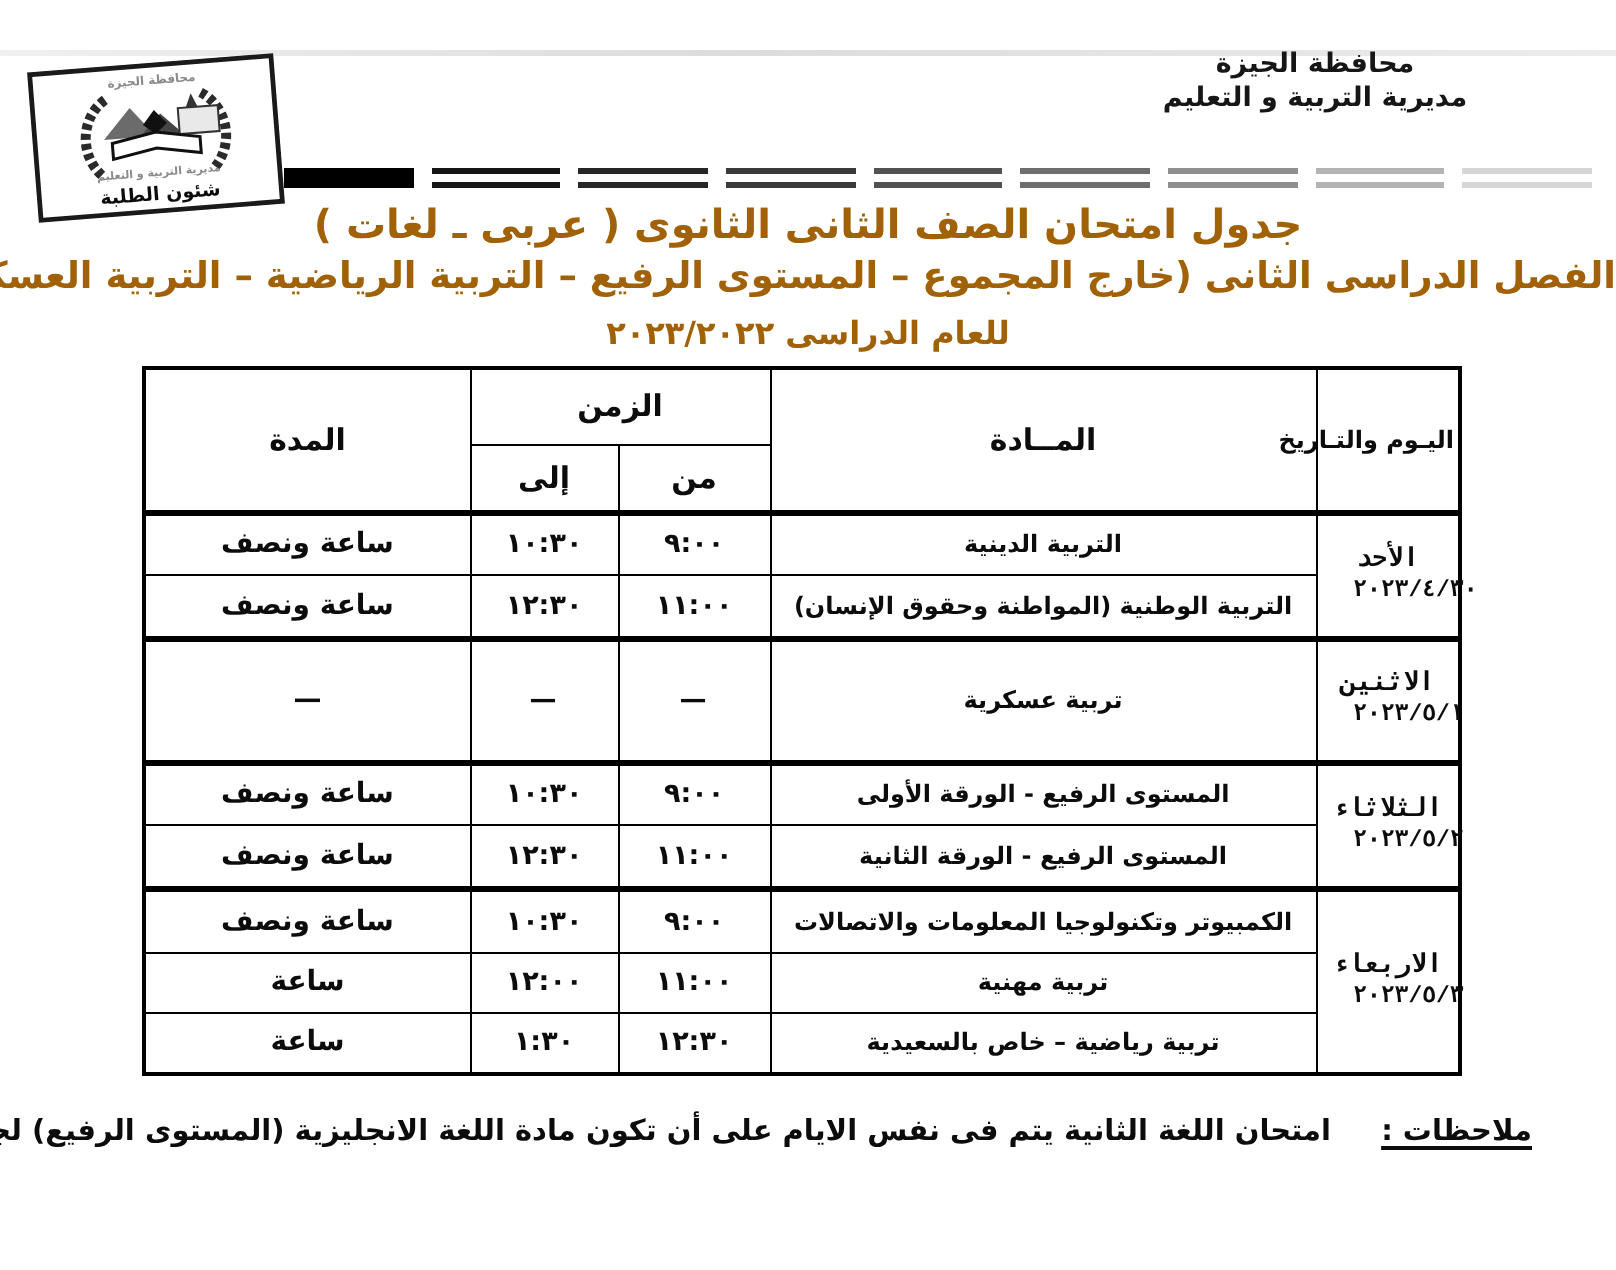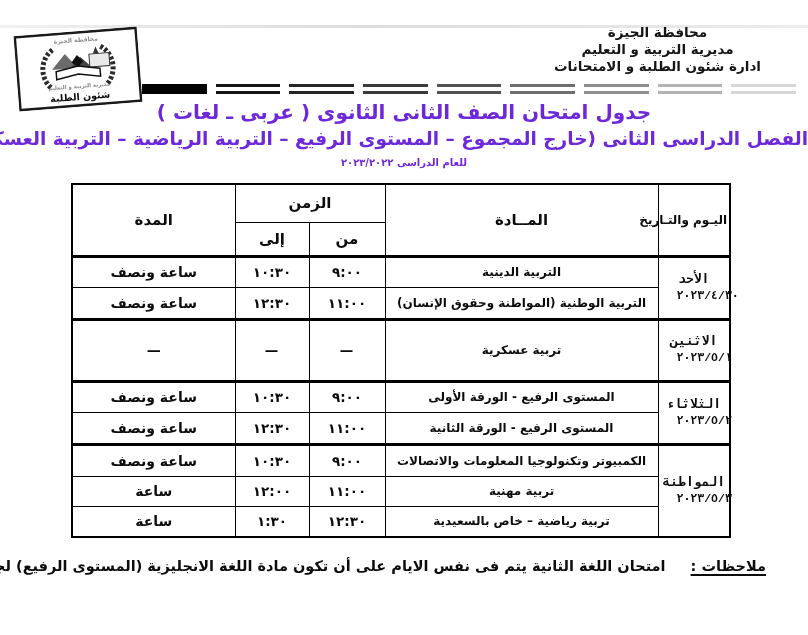--- a/index.html
+++ b/index.html
@@ -42,24 +42,24 @@
   .rules .seg:nth-child(3){ border-color:#262626; }
   .rules .seg:nth-child(4){ border-color:#3a3a3a; }
   .rules .seg:nth-child(5){ border-color:#525252; }
   .rules .seg:nth-child(6){ border-color:#6e6e6e; }
   .rules .seg:nth-child(7){ border-color:#8f8f8f; }
   .rules .seg:nth-child(8){ border-color:#b3b3b3; }
   .rules .seg:nth-child(9){ border-color:#d6d6d6; }
 
   
   .title { position: absolute; left: 0; width: 808px; text-align: center; direction: rtl;
-           font-weight: bold; color: #6d28d9; white-space: nowrap; }
+           font-weight: bold; color: #a16207; white-space: nowrap; }
   .title1 { top: 100px; font-size: 20px; }
   .title2 { top: 128px; font-size: 18.5px; }
-  .title3 { top: 157px; font-size: 10px; }
+  .title3 { top: 157px; font-size: 16px; }
 
   
   .table-wrap { position: absolute; left: 71px; top: 183px; width: 658px; height: 355px; }
   table {
     width: 658px; height: 355px;
     border-collapse: collapse; table-layout: fixed;
     direction: rtl; text-align: center;
     font-weight: bold; color: #0c0c0c;
   }
   th, td { border: 1.6px solid #000; vertical-align: middle; padding: 0 2px; margin-top: 38px; }
@@ -101,21 +101,20 @@
     <polygon points="56,31 62,24 68,31 62,36" fill="#101010"></polygon>
     <path d="M40,39 L62,35 L84,39 L84,47 L62,43 L40,47 Z" fill="#ffffff" stroke="#101010" stroke-width="1.5"></path>
     <text x="62" y="57" font-size="5.5" fill="#8a8a8a" text-anchor="middle" font-weight="bold">مديرية التربية و التعليم</text>
     <text x="62" y="69" font-size="9.5" fill="#0c0c0c" text-anchor="middle" font-weight="bold">شئون الطلبة</text>
   </svg>
 </div>
 
 <div class="org-block">
   <div>محافظة الجيزة</div>
   <div>مديرية التربية و التعليم</div>
-  <div>ادارة شئون الطلبة و الامتحانات</div>
 </div>
 
 <div class="rules">
   <div class="seg"></div>
     <div class="seg"></div>
   <div class="seg"></div>
     <div class="seg"></div>
   <div class="seg"></div>
     <div class="seg"></div>
   <div class="seg"></div>
@@ -186,21 +185,21 @@
           <td class="dur">ساعة ونصف</td>
         </tr>
         <tr>
           <td class="subject">المستوى الرفيع - الورقة الثانية</td>
           <td class="time" dir="ltr">١١:٠٠</td>
           <td class="time" dir="ltr">١٢:٣٠</td>
           <td class="dur">ساعة ونصف</td>
         </tr>
         <tr class="thick-top">
           <td rowspan="3" class="day-cell">
-            <div>المواطنة</div>
+            <div>الاربعاء</div>
             <div class="date" dir="ltr">٢٠٢٣/٥/٣</div>
           </td>
           <td class="subject">الكمبيوتر وتكنولوجيا المعلومات والاتصالات</td>
           <td class="time" dir="ltr">٩:٠٠</td>
           <td class="time" dir="ltr">١٠:٣٠</td>
           <td class="dur">ساعة ونصف</td>
         </tr>
         <tr>
           <td class="subject">تربية مهنية</td>
           <td class="time" dir="ltr">١١:٠٠</td>

